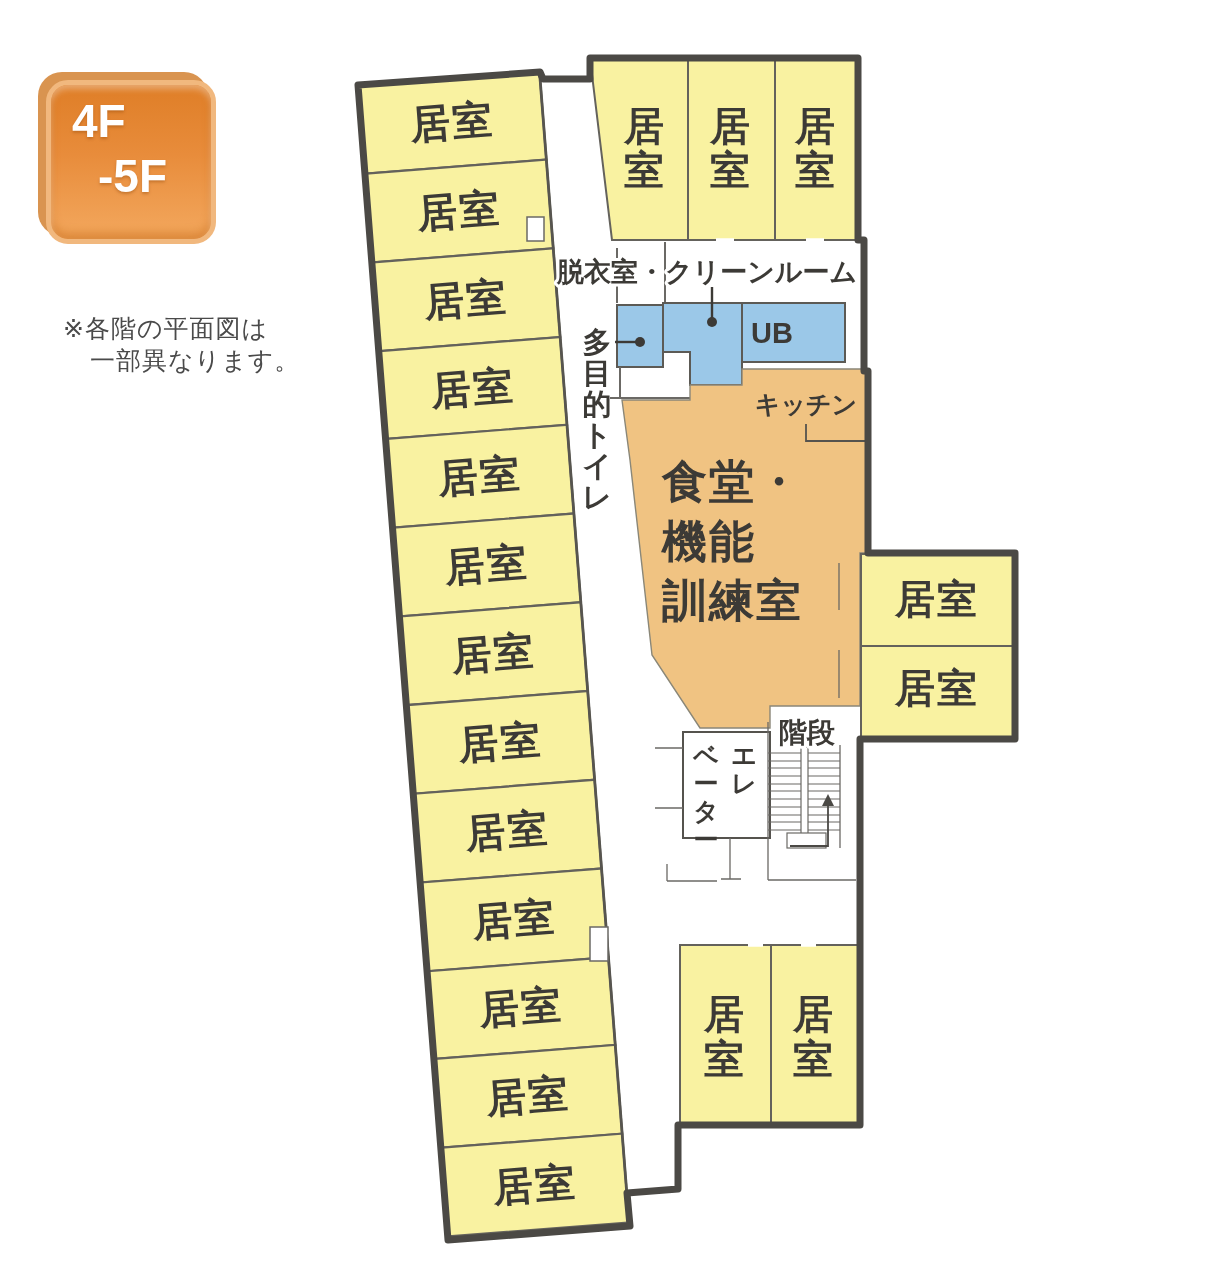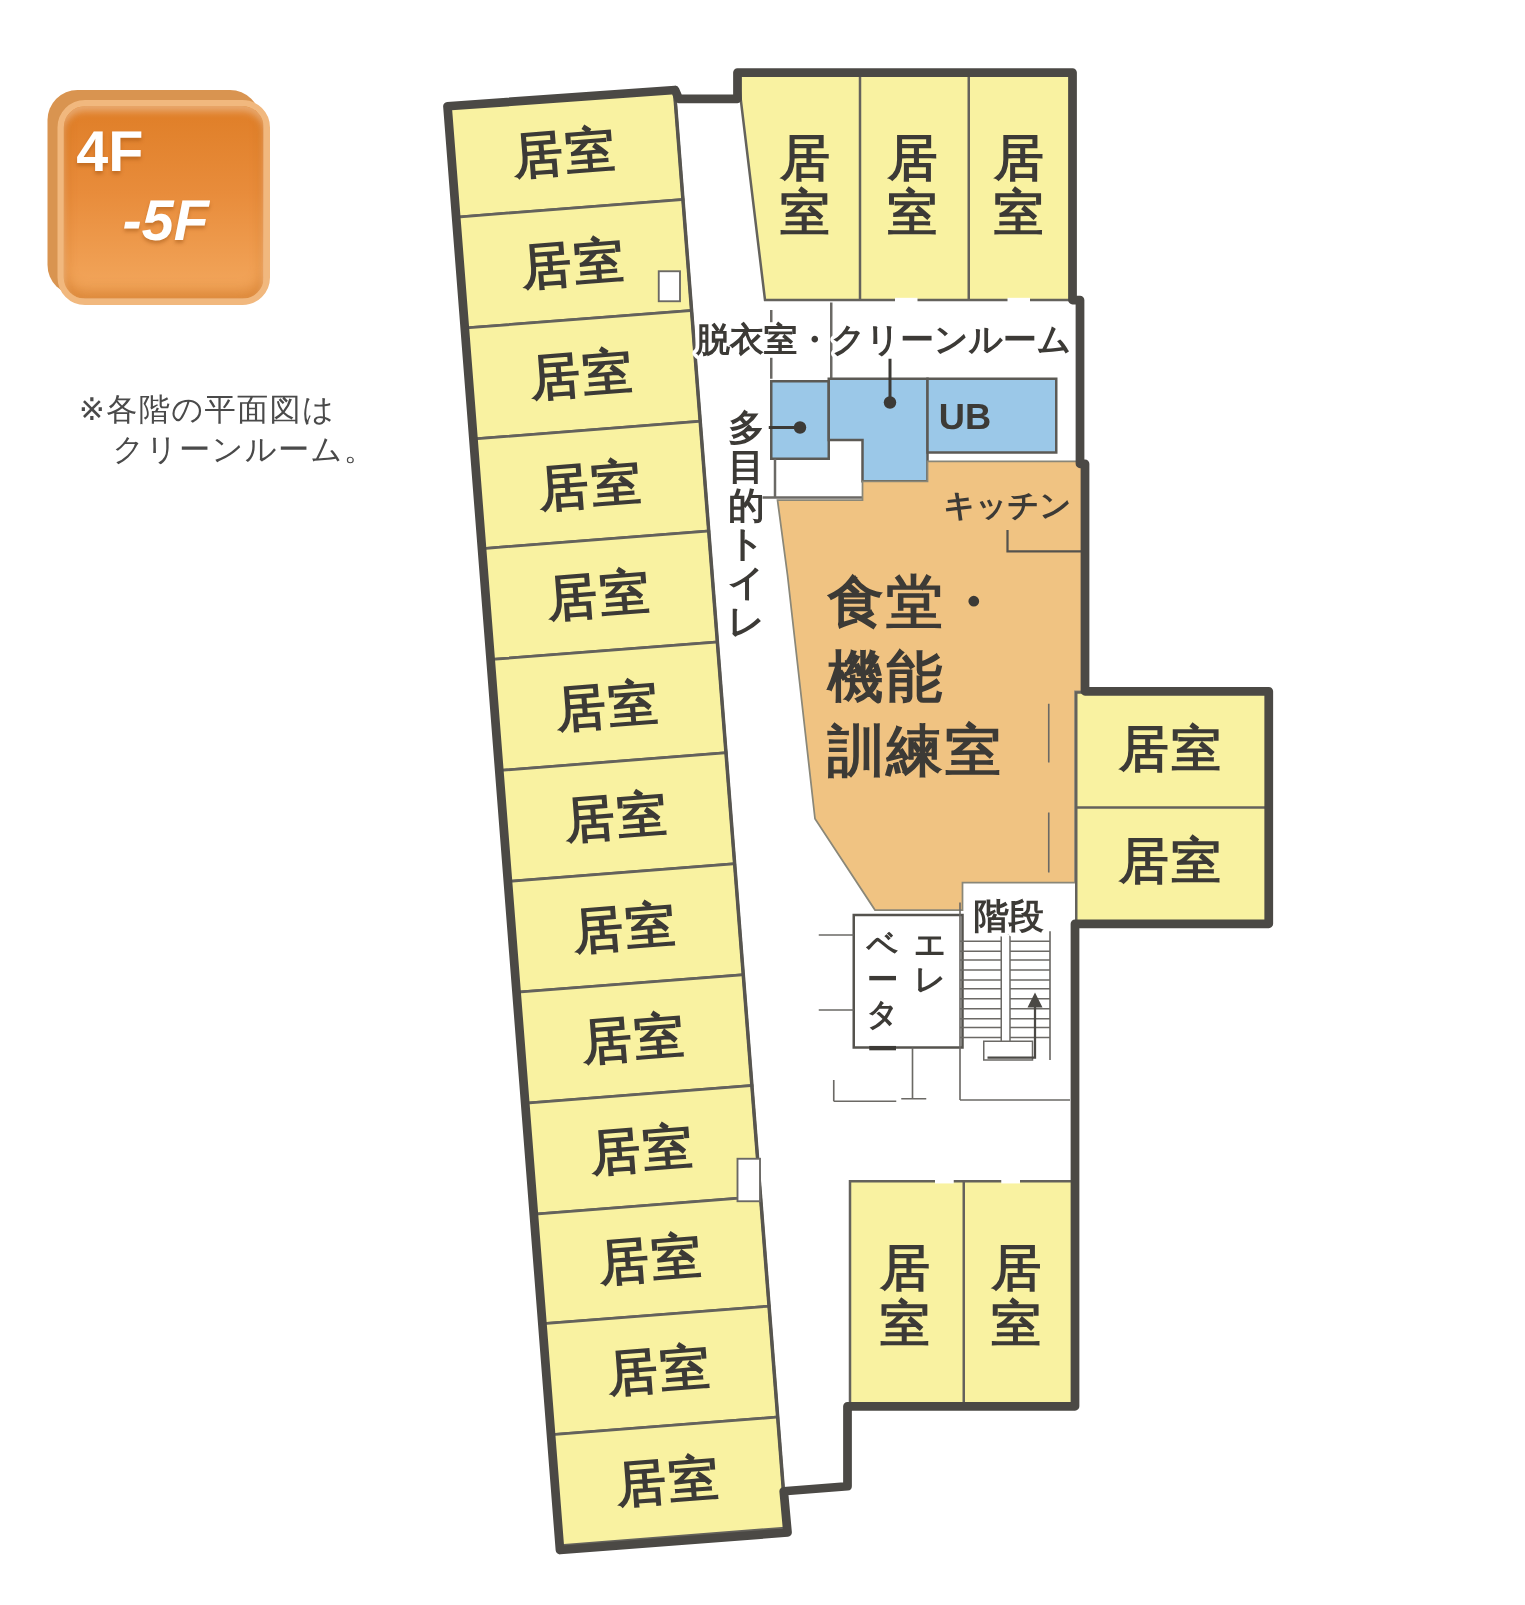--- a/index.html
+++ b/index.html
@@ -8,22 +8,22 @@
   
   .badge{position:absolute;left:46px;top:80px;width:170px;height:164px;}
   .badge-back{position:absolute;left:-8px;top:-8px;width:170px;height:164px;
               border-radius:24px;background:#D99450;}
   .badge-front{position:absolute;left:0;top:0;width:160px;height:154px;
                border-radius:22px;border:5px solid #F1B87E;
                background:linear-gradient(180deg,#DF7E27 0%,#E88C3B 45%,#F3A85E 100%);
                box-shadow:inset 0 4px 6px rgba(255,255,255,.35), inset 0 -6px 10px rgba(190,95,10,.45);}
   .badge-text{position:absolute;left:0;top:14px;width:160px;color:#fff;font-weight:bold;
               font-size:46px;line-height:1.2;text-shadow:0 2px 3px rgba(130,60,0,.35);}
-  .badge-line1{padding-left:15px;}
-  .badge-line2{padding-left:52px;font-style:italic;}
+  .badge-line1{padding-left:26px;}
+  .badge-line2{padding-left:52px;}
   
   .note{position:absolute;left:36px;top:312px;font-size:25px;line-height:32px;
         color:#4A4A4A;font-weight:500;letter-spacing:1px;margin-left:27px;}
   .note-line2{padding-left:27px;}
   
   svg{position:absolute;left:0;top:0;}
   svg text{font-family:"Liberation Sans","DejaVu Sans",sans-serif;fill:#3C3A36;
            font-weight:bold;}
   .room-t{font-size:40px;letter-spacing:2px;}
   .halo{paint-order:stroke;stroke:#FFFFFF;stroke-width:6px;stroke-linejoin:round;}
@@ -40,21 +40,21 @@
     <div class="badge-back"></div>
     <div class="badge-front"></div>
     <div class="badge-text">
       <div class="badge-line1">4F</div>
       <div class="badge-line2">-5F</div>
     </div>
   </div>
 
   <div class="note">
     <div>※各階の平面図は</div>
-    <div class="note-line2">クリーンルーム。</div>
+    <div class="note-line2">一部異なります。</div>
   </div>
 
   <svg width="1220" height="1284" viewBox="0 0 1220 1284">
 
     <path fill="#FFFFFF" stroke="none" d="M358,85 L540,72 L543,79 L590,79 L590,58 L858,58 L858,240 L864,240 L864,371 L868,371 L868,553 L1015,553 L1015,739 L860,739 L860,1125 L678,1125 L678,1189 L627,1193 L630,1226 L448,1240 Z"></path>
 
     <g transform="rotate(-4.45 358 85)">
       <rect x="358" y="85" width="182" height="89" stroke="#64625C" stroke-width="2.2" fill="#F9F2A1"></rect>
       <rect x="358" y="174" width="182" height="89" stroke="#64625C" stroke-width="2.2" fill="#F9F2A1"></rect>
       <rect x="358" y="263" width="182" height="89" stroke="#64625C" stroke-width="2.2" fill="#F9F2A1"></rect>

